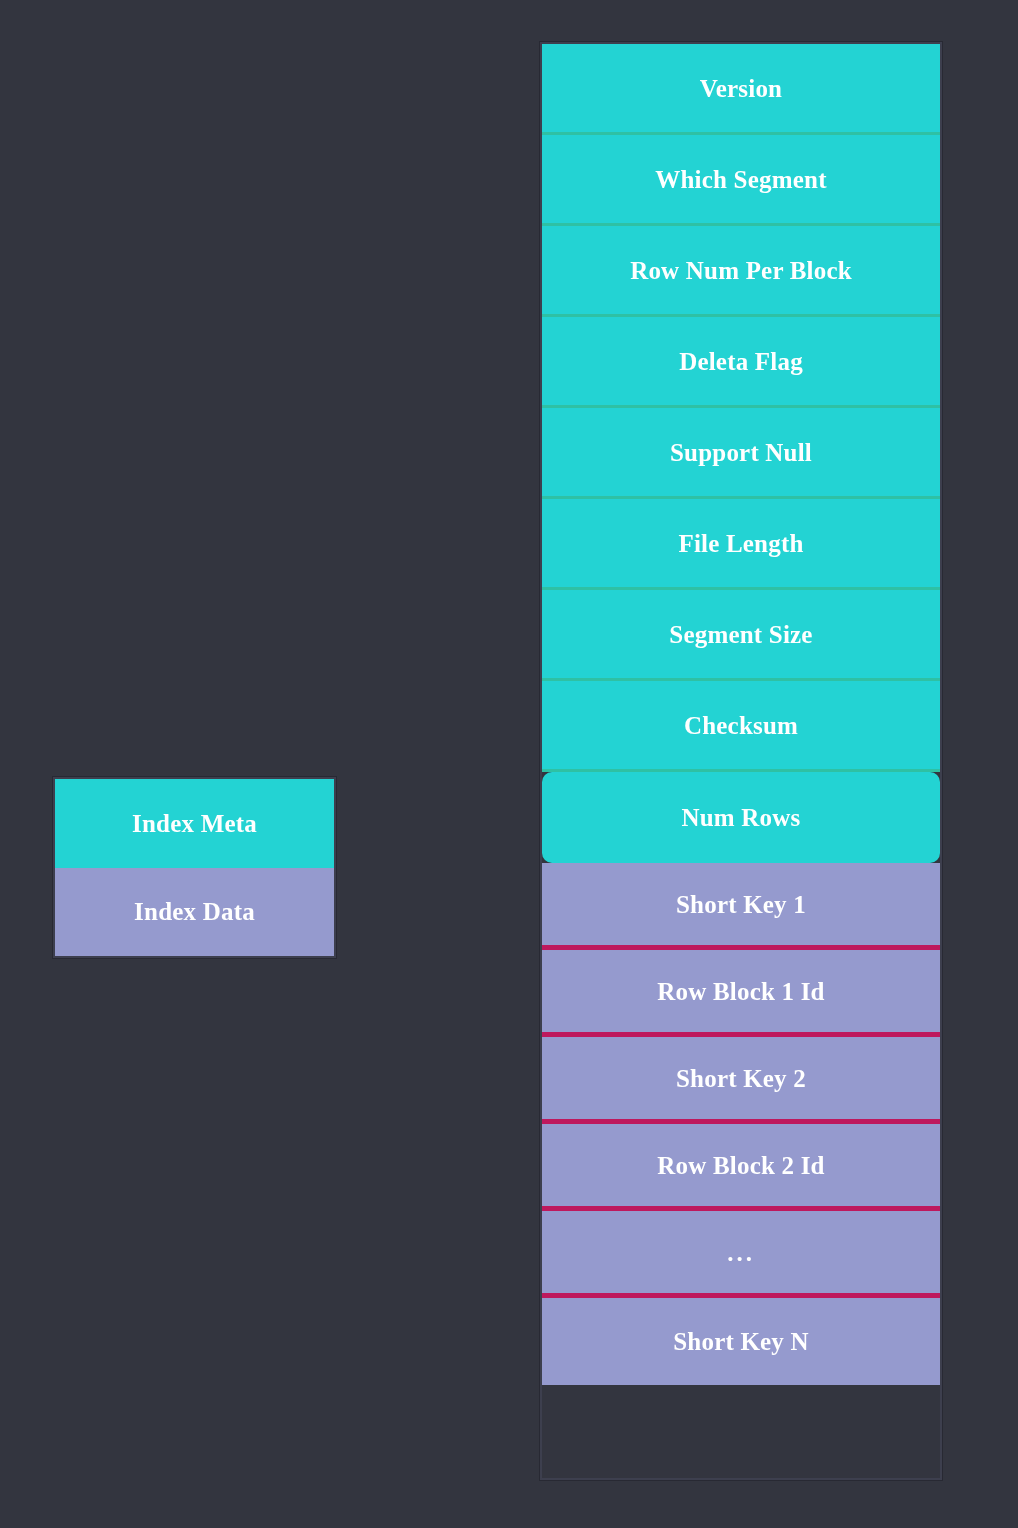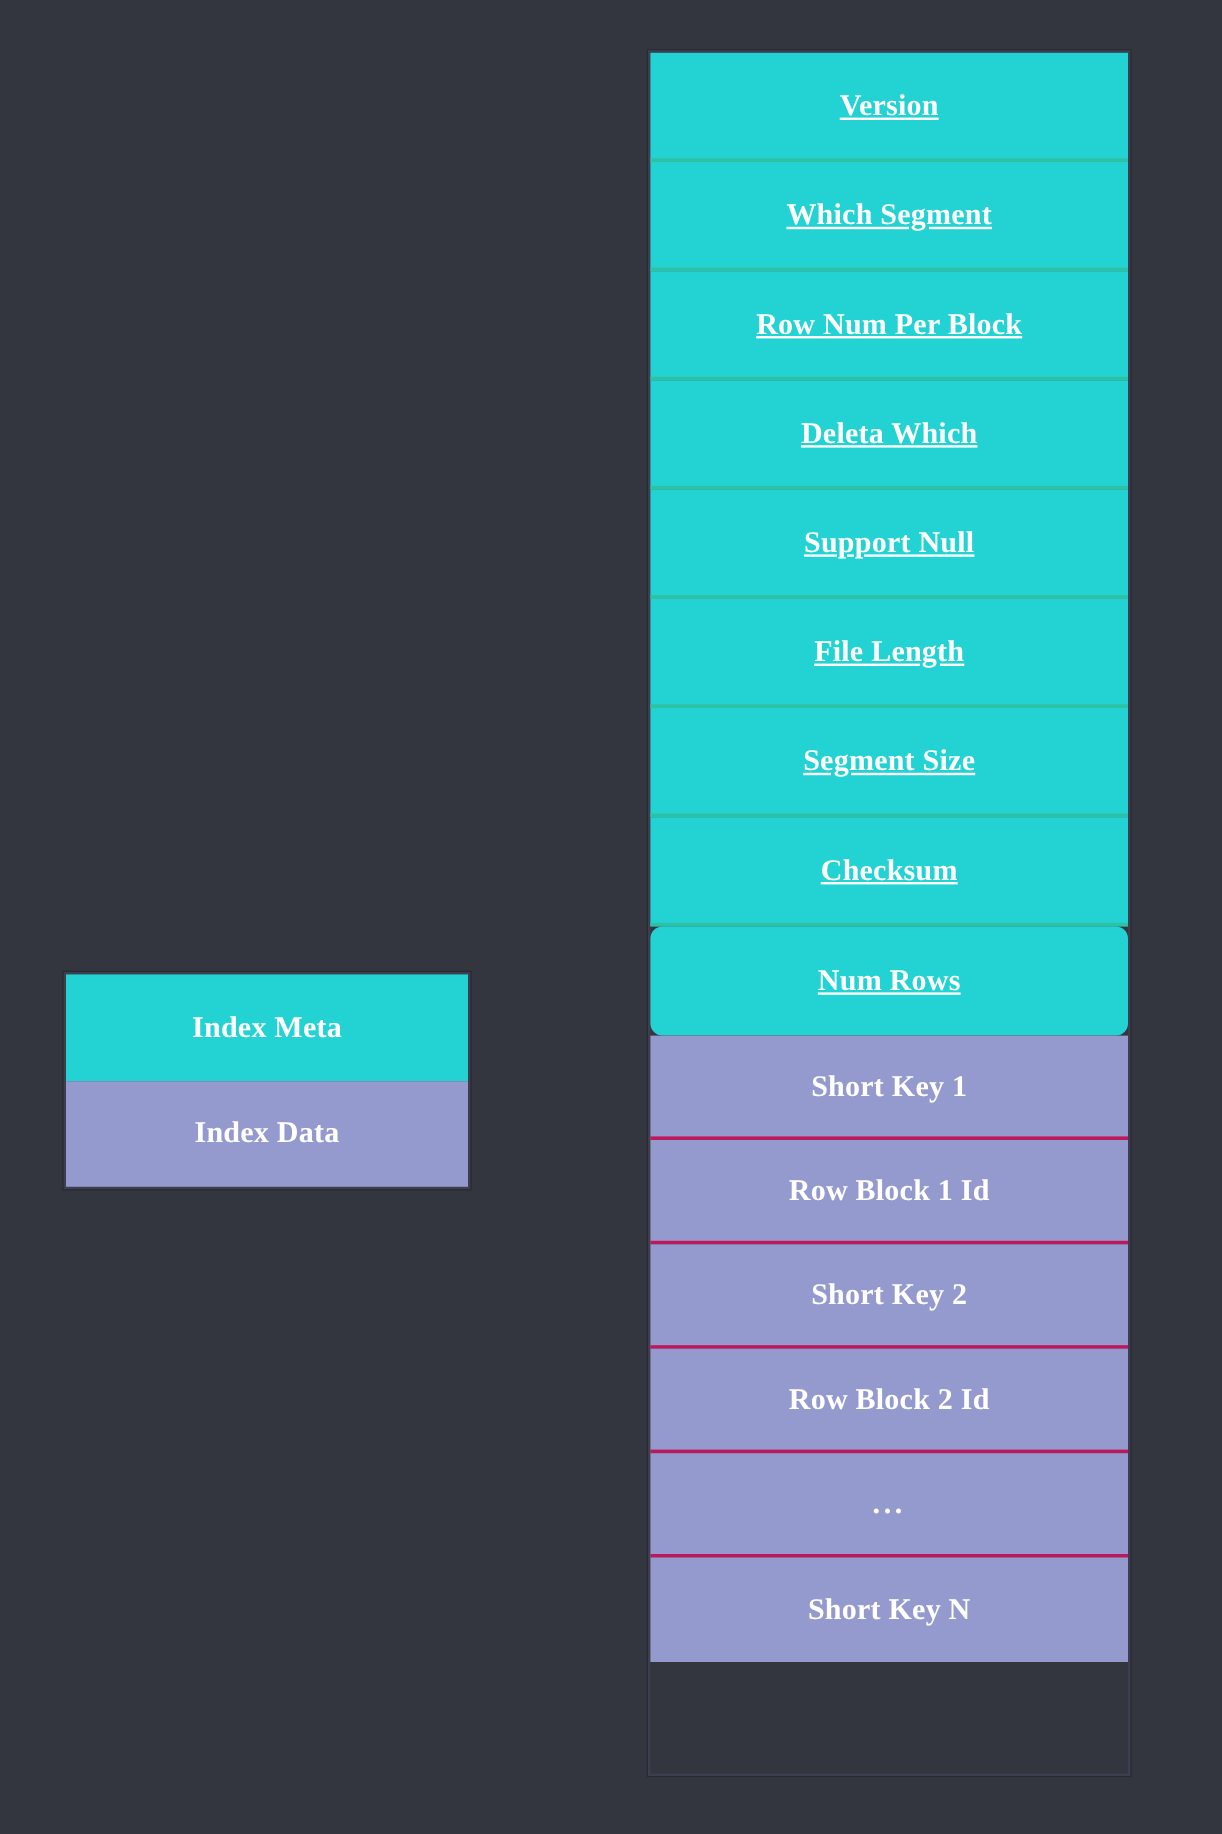--- a/index.html
+++ b/index.html
@@ -52,36 +52,36 @@
     border-bottom: 3px solid #2ec1a4;
   }
   .row.teal:last-child {
     border-bottom: none;
     border-radius: 10px;
   }
 
   
   .row.purple {
     background: #959ace;
-    border-bottom: 3px solid #be185d;
+    border-bottom: 5px solid #be185d;
   }
   .row.purple:last-child {
     border-bottom: none;
   }
 
   .row.ellipsis {
     font-size: 25px;
     letter-spacing: 3px;
   }
 
   
   #legend-block {
     left: 53px;
-    top: 810px;
-    width: 339px;
+    top: 777px;
+    width: 283px;
     height: 181px;
     border: 2px solid #3d3f4e;
     box-shadow: 0 0 0 1px rgba(20,21,28,0.35);
   }
   #legend-block .row {
     height: 50%;
     font-size: 25px;
   }
   #legend-block .row.teal {
     border-bottom: none;
@@ -97,21 +97,20 @@
     box-shadow: 0 0 0 1px rgba(20,21,28,0.35);
   }
   #segment-column .meta-group,
   #segment-column .data-group {
     display: flex;
     flex-direction: column;
     width: 100%;
   }
   #segment-column .meta-group .row {
     height: 91px;
-    text-decoration: underline;
   }
   #segment-column .data-group .row {
     height: 87px;
   }
 </style>
 </head>
 <body>
 
 <div class="canvas">
 
@@ -130,21 +129,21 @@
       <div class="row teal">
         <span>Version</span>
       </div>
       <div class="row teal">
         <span>Which Segment</span>
       </div>
       <div class="row teal">
         <span>Row Num Per Block</span>
       </div>
       <div class="row teal">
-        <span>Deleta Which</span>
+        <span>Deleta Flag</span>
       </div>
       <div class="row teal">
         <span>Support Null</span>
       </div>
       <div class="row teal">
         <span>File Length</span>
       </div>
       <div class="row teal">
         <span>Segment Size</span>
       </div>

